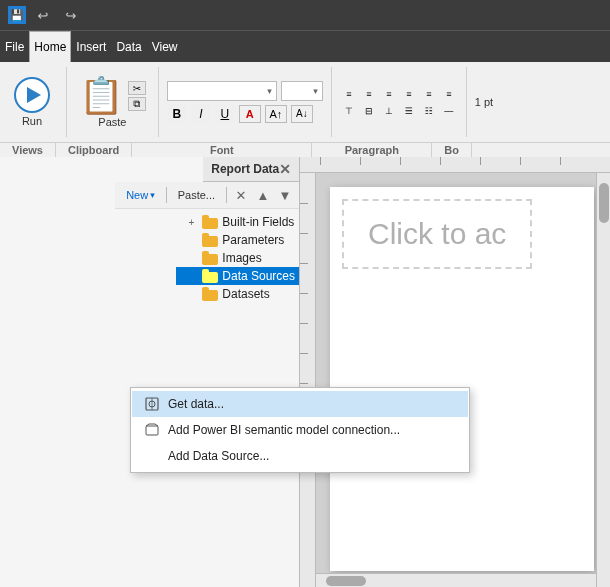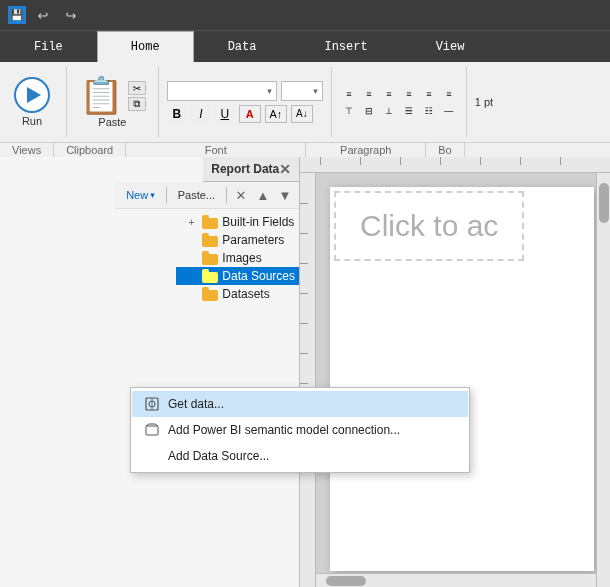--- a/index.html
+++ b/index.html
@@ -47,28 +47,27 @@
 
     
     .menu-bar {
       background: #3c3c3c;
       height: 32px;
       display: flex;
       align-items: stretch;
       border-top: 1px solid #555;
     }
     .menu-item {
-      padding: 0 33px;
+      padding: 0 4px;
       display: flex;
       align-items: center;
       color: #fff;
       font-size: 12px;
       cursor: pointer;
       border: 1px solid transparent;
-      font-family: Liberation Mono, monospace;
     }
     .menu-item.active {
       background: #f0f0f0;
       color: #000;
       border: 1px solid #aaa;
       border-bottom: none;
     }
 
     
     .run-btn {
@@ -352,20 +351,21 @@
     .ribbon-group-container {
       display: flex;
       flex-direction: column;
       align-items: center;
       min-width: 40px;
     }
     .ribbon-section-headers {
       display: flex;
       border-top: 1px solid #d0d0d0;
       background: #f0f0f0;
+      font-weight: bold;
     }
     .rsh-item {
       font-size: 11px;
       color: #666;
       padding: 1px 12px;
       border-right: 1px solid #d0d0d0;
       text-align: center;
     }
 
     
@@ -402,22 +402,22 @@
 
   <div class="title-bar">
     <div class="title-bar-icon">💾</div>
     <button class="title-bar-btn">↩</button>
     <button class="title-bar-btn">↪</button>
   </div>
 
   <div class="menu-bar">
     <div class="menu-item">File</div>
     <div class="menu-item active">Home</div>
+    <div class="menu-item">Insert</div>
     <div class="menu-item">Data</div>
-    <div class="menu-item">Insert</div>
     <div class="menu-item">View</div>
   </div>
 
   <div class="ribbon-container">
     <div class="ribbon-main">
 
       <div class="ribbon-group-container">
         <div class="run-btn">
           <div class="run-icon">
             <div class="run-triangle"></div>
@@ -617,21 +617,21 @@
         <div style="position:absolute;top:90px;left:0;width:8px;height:1px;background:#999;"></div>
         <div style="position:absolute;top:120px;left:0;width:8px;height:1px;background:#999;"></div>
         <div style="position:absolute;top:150px;left:0;width:8px;height:1px;background:#999;"></div>
         <div style="position:absolute;top:180px;left:0;width:8px;height:1px;background:#999;"></div>
         <div style="position:absolute;top:210px;left:0;width:8px;height:1px;background:#999;"></div>
         <div style="position:absolute;top:240px;left:0;width:8px;height:1px;background:#999;"></div>
         <div style="position:absolute;top:270px;left:0;width:8px;height:1px;background:#999;"></div>
       </div>
 
       <div style="position:absolute;left:30px;top:30px;right:16px;bottom:16px;background:white;box-shadow:2px 2px 8px rgba(0,0,0,0.25);">
-        <div style="padding:4px;">
+        <div style="padding:12px;">
           <div style="font-size:30px;color:#b0b0b0;border:2px dashed #d0d0d0;padding:16px 24px;display:inline-block;">Click to ac</div>
         </div>
       </div>
 
       <div style="position:absolute;right:0;top:16px;bottom:0;width:14px;background:#e8e8e8;border-left:1px solid #bbb;">
         <div style="width:10px;height:40px;background:#aaa;border-radius:5px;margin:2px auto;margin-top:10px;"></div>
       </div>
 
       <div style="position:absolute;bottom:0;left:16px;right:14px;height:14px;background:#e8e8e8;border-top:1px solid #bbb;">
         <div style="height:10px;width:40px;background:#aaa;border-radius:5px;margin:2px;margin-left:10px;display:inline-block;"></div>

